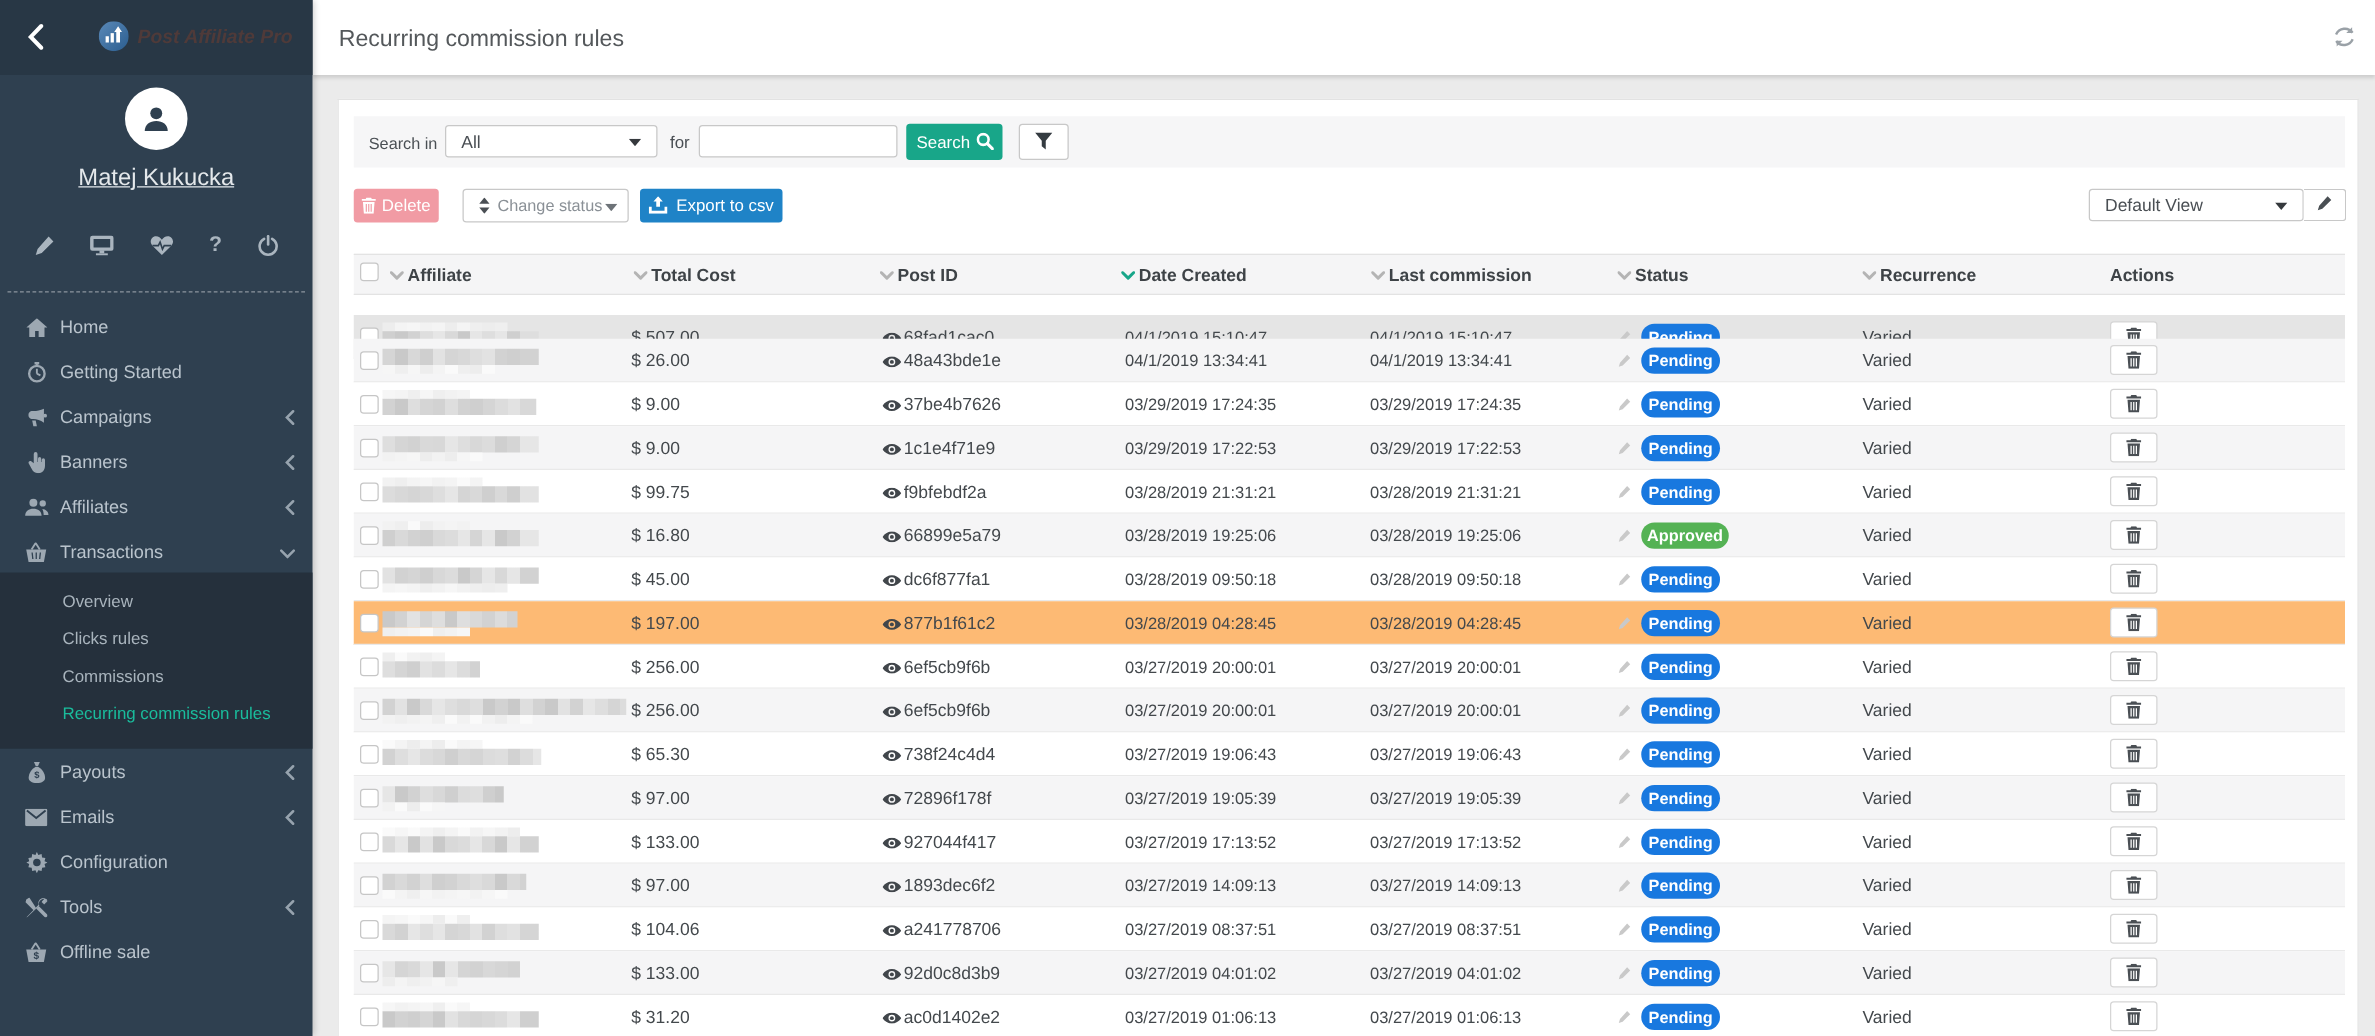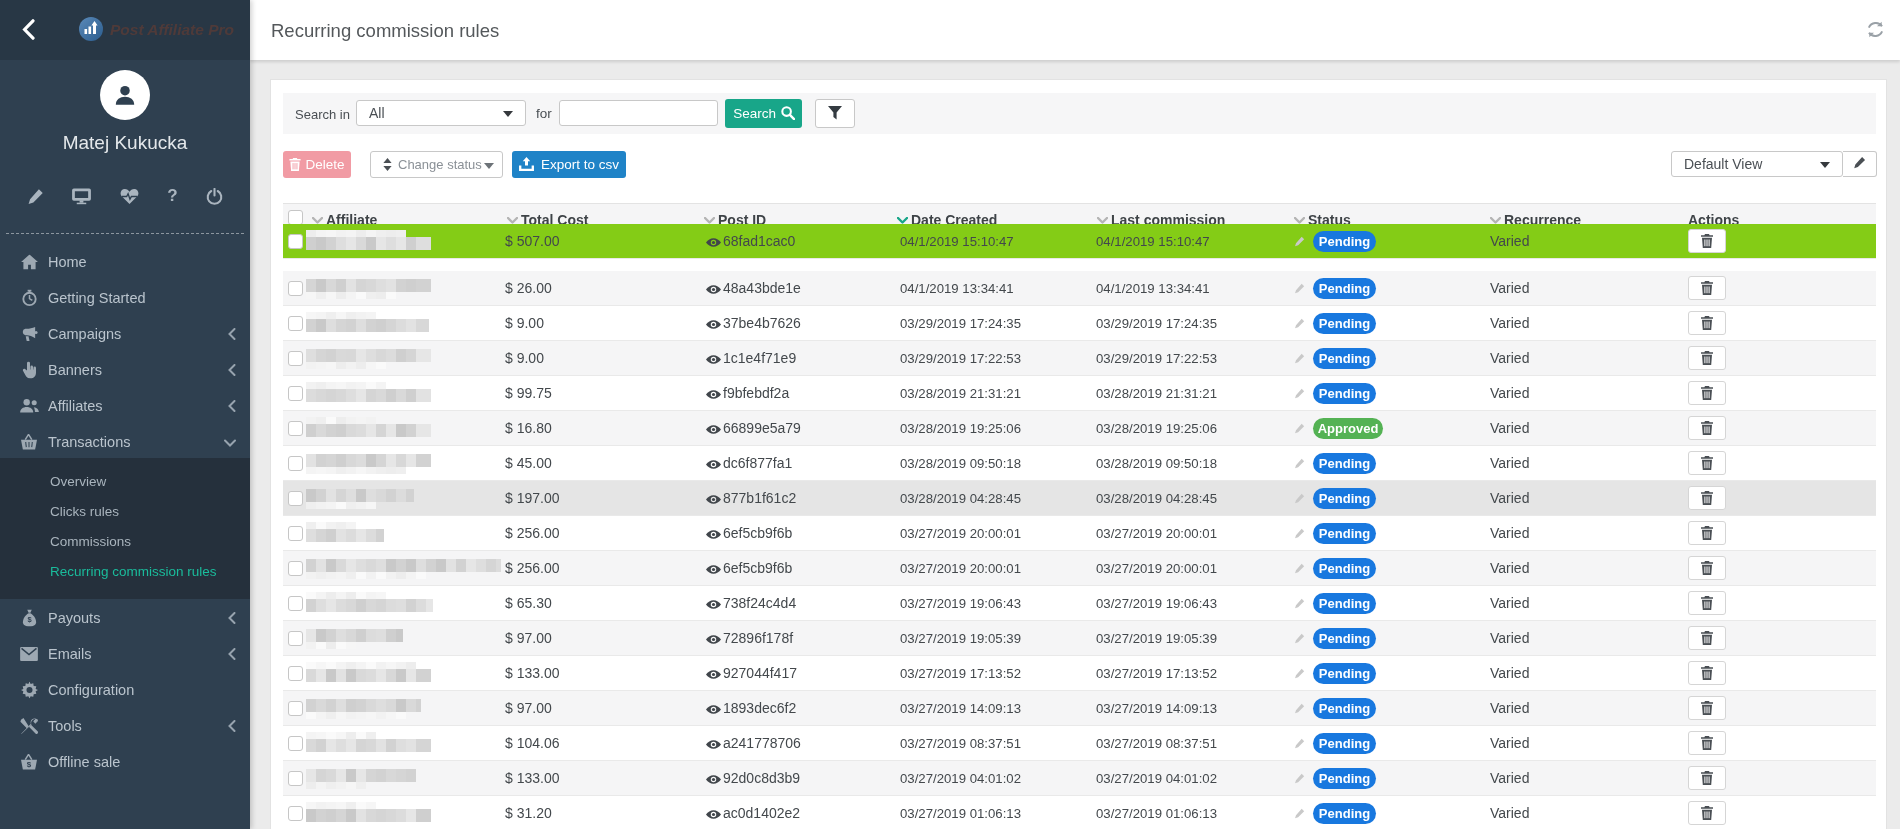--- a/index.html
+++ b/index.html
@@ -1,19 +1,19 @@
 <!DOCTYPE html>
 <html><head><meta charset="utf-8"><title>Recurring commission rules</title>
 <style>
 * { margin:0; padding:0; box-sizing:border-box; }
 html,body { width:1900px; height:829px; overflow:hidden; font-family:"Liberation Sans",sans-serif; background:#ebebeb; }
 .sidebar { position:fixed; left:0; top:0; width:250px; height:829px; background:#2f4050; box-shadow:2px 0 5px rgba(0,0,0,.18); z-index:5; }
 .sbhead { position:absolute; top:0; left:0; width:250px; height:60px; background:#283745; overflow:hidden; }
 .avatar { position:absolute; left:100px; top:70px; width:50px; height:50px; border-radius:50%; background:#fff; display:flex; align-items:center; justify-content:center; overflow:hidden; }
-.uname { position:absolute; top:132px; width:250px; text-align:center; color:#e4e8eb; font-size:19px; }
+.uname { position:absolute; top:132px; width:250px; text-align:center; color:#e4e8eb; font-size:19px;text-decoration:underline; }
 .irow { position:absolute; top:187px; left:0; width:250px; display:flex; justify-content:space-between; padding:0 27px; align-items:center; height:18px; }
 .sep { position:absolute; top:233px; left:6px; width:238px; border-top:1px dashed rgba(255,255,255,.45); }
 .menu { position:absolute; top:244px; left:0; width:250px; }
 .mitem { position:relative; height:36px; }
 .mico { position:absolute; left:18px; top:50%; transform:translateY(-50%); line-height:0; width:22px; text-align:center; }
 .mlabel { position:absolute; left:48px; top:50%; transform:translateY(-50%); color:#bac4cd; font-size:14.5px; }
 .mchev { position:absolute; right:14px; top:12px; line-height:0; }
 .submenu { position:absolute; top:458px; left:0; width:250px; height:141px; background:#25303c; padding-top:8px; }
 .sitem { position:relative; height:30px; }
 .slabel { position:absolute; left:50px; top:50%; transform:translateY(-50%); color:#a9b4bd; font-size:13.5px; }
@@ -113,21 +113,21 @@
         <span style="position:absolute;left:1011px;top:13px;line-height:0"><svg width="11" height="7" viewBox="0 0 11 7">
             <path d="M1 1l4.5 4.5L10 1" fill="none" stroke="#b4b4b4" stroke-width="2.4" stroke-linecap="round" stroke-linejoin="round"></path>
           </svg></span>
         <div class="hcell" style="left:1025px">Status</div>
         <span style="position:absolute;left:1207px;top:13px;line-height:0"><svg width="11" height="7" viewBox="0 0 11 7">
             <path d="M1 1l4.5 4.5L10 1" fill="none" stroke="#b4b4b4" stroke-width="2.4" stroke-linecap="round" stroke-linejoin="round"></path>
           </svg></span>
         <div class="hcell" style="left:1221px">Recurrence</div>
         <div class="hcell" style="left:1405px">Actions</div>
       </div>
-    <div class="trow" style="top:144px;background:#84cc16">
+    <div class="trow" style="top:172px;background:#e5e5e5">
 <div class="cb" style="left:5px;top:10px"></div>
 <div style="position:absolute;left:23px;top:6px;width:100px;height:7px;background:linear-gradient(90deg,#ededed 0px 10px,#f4f4f4 10px 20px,#f6f6f6 20px 30px,#f2f2f2 30px 40px,#f4f4f4 40px 50px,#ededed 50px 60px,#f4f4f4 60px 70px,#efefef 70px 80px,#ededed 80px 90px,#efefef 90px 100px)"></div>
         <div style="position:absolute;left:23px;top:13px;width:125px;height:13px;background:linear-gradient(90deg,#cfcfcf 0px 10px,#c9c9c9 10px 20px,#d2d2d2 20px 30px,#dedede 30px 40px,#e6e6e6 40px 50px,#d9d9d9 50px 60px,#c9c9c9 60px 70px,#e6e6e6 70px 80px,#dedede 80px 90px,#e6e6e6 90px 100px,#cfcfcf 100px 110px,#dedede 110px 120px)"></div>
 <div class="cell" style="left:222px">$ 507.00</div>
 <span style="position:absolute;left:423px;top:14px;line-height:0"><svg width="15" height="9" viewBox="0 0 16 9" fill="#41464b">
             <path d="M8 0C4.8 0 2 1.7 0 4.5 2 7.3 4.8 9 8 9s6-1.7 8-4.5C14 1.7 11.2 0 8 0zm0 7.4a2.9 2.9 0 1 1 0-5.8 2.9 2.9 0 0 1 0 5.8z"></path>
             <circle cx="8" cy="4.5" r="1.7"></circle>
           </svg></span>
 <div class="cell" style="left:440px">68fad1cac0</div>
 <div class="cell" style="left:617px;font-size:13.2px;top:10px">04/1/2019 15:10:47</div>
@@ -316,21 +316,21 @@
             <path d="M4 0h4l.6 1.2H12v1.5H0V1.2h3.4z"></path>
             <path d="M1 3.8h10L10.2 14H1.8z M3.8 5.5v6.5 M6 5.5v6.5 M8.2 5.5v6.5" fill-rule="evenodd"></path>
             <g stroke="#fff" stroke-width="1">
               <line x1="3.9" y1="5.5" x2="3.9" y2="12.2"></line>
               <line x1="6" y1="5.5" x2="6" y2="12.2"></line>
               <line x1="8.1" y1="5.5" x2="8.1" y2="12.2"></line>
             </g>
           </svg>
         </div>
 </div>
-      <div class="trow" style="top:401px;background:#e5e5e5">
+      <div class="trow" style="top:401px;background:#fdba74">
 <div class="cb" style="left:5px;top:10px"></div>
 <div style="position:absolute;left:23px;top:8px;width:108px;height:13px;background:linear-gradient(90deg,#c9c9c9 0px 10px,#d2d2d2 10px 20px,#e2e2e2 20px 30px,#d5d5d5 30px 40px,#dedede 40px 50px,#c9c9c9 50px 60px,#dedede 60px 70px,#d9d9d9 70px 80px,#d2d2d2 80px 90px,#dcdcdc 90px 100px,#d2d2d2 100px 110px)"></div>
         <div style="position:absolute;left:23px;top:21px;width:70px;height:7px;background:linear-gradient(90deg,#efefef 0px 10px,#f2f2f2 10px 20px,#f4f4f4 20px 30px,#fafafa 30px 40px,#efefef 40px 50px,#f2f2f2 50px 60px,#f6f6f6 60px 70px)"></div>
 <div class="cell" style="left:222px">$ 197.00</div>
 <span style="position:absolute;left:423px;top:14px;line-height:0"><svg width="15" height="9" viewBox="0 0 16 9" fill="#41464b">
             <path d="M8 0C4.8 0 2 1.7 0 4.5 2 7.3 4.8 9 8 9s6-1.7 8-4.5C14 1.7 11.2 0 8 0zm0 7.4a2.9 2.9 0 1 1 0-5.8 2.9 2.9 0 0 1 0 5.8z"></path>
             <circle cx="8" cy="4.5" r="1.7"></circle>
           </svg></span>
 <div class="cell" style="left:440px">877b1f61c2</div>
 <div class="cell" style="left:617px;font-size:13.2px;top:10px">03/28/2019 04:28:45</div>

